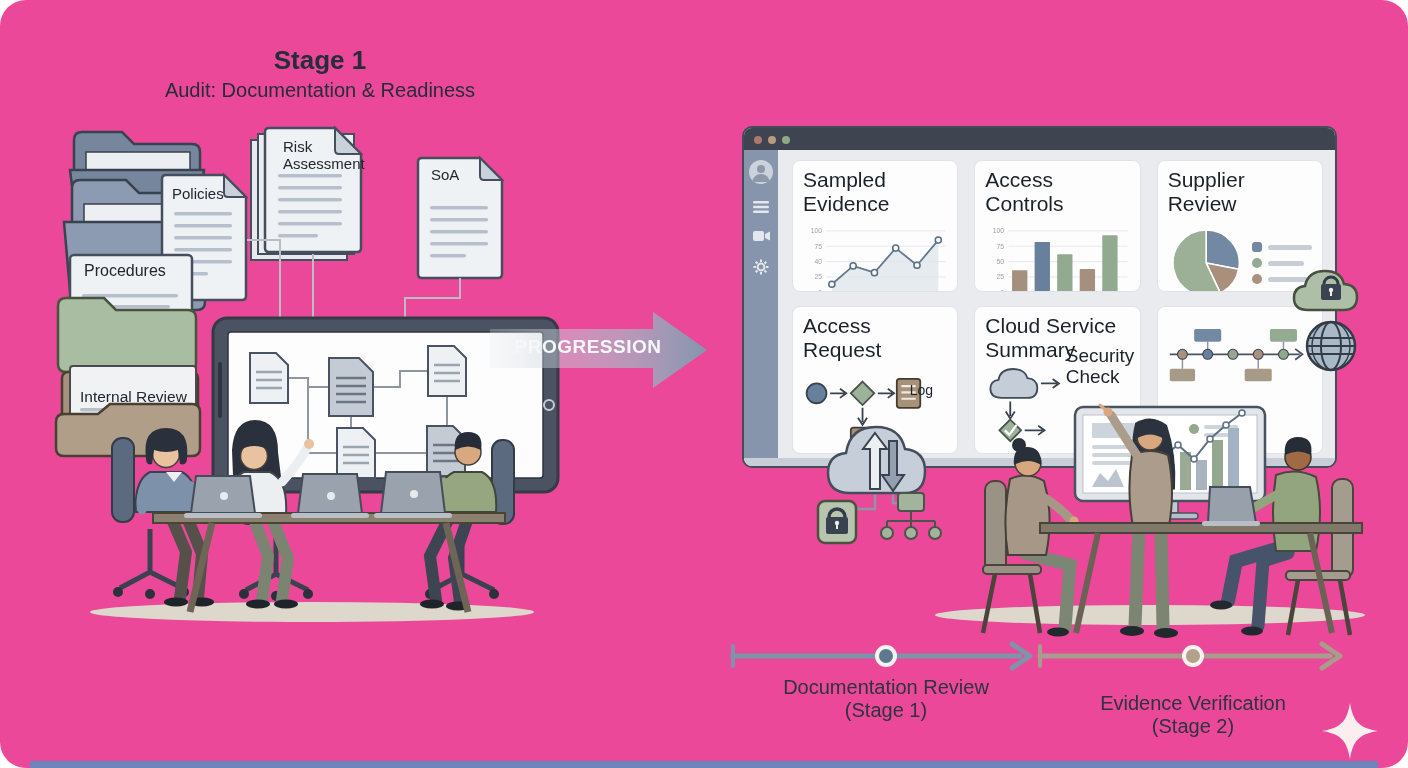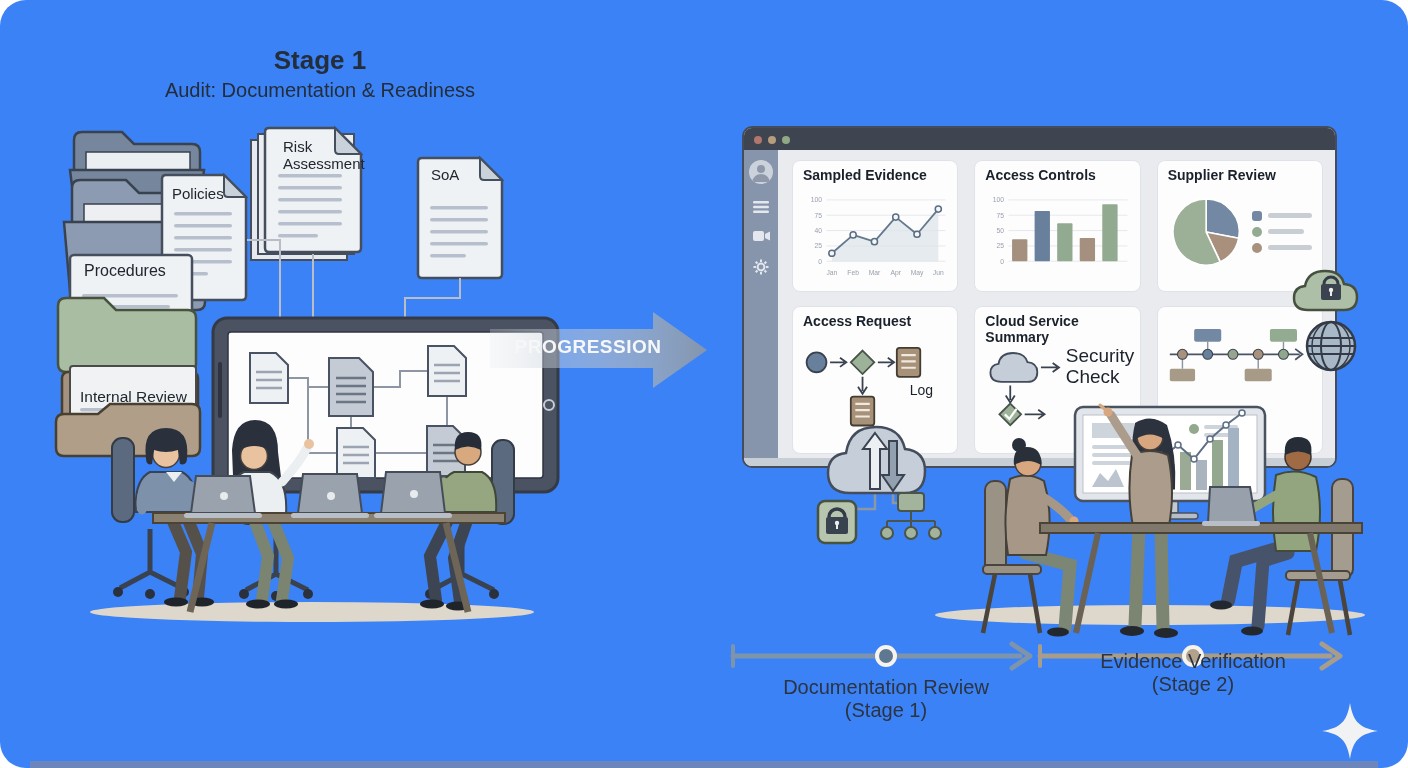--- a/index.html
+++ b/index.html
@@ -1,17 +1,17 @@
 <!DOCTYPE html>
 <html><head>
 <meta charset="utf-8">
 <style>
   html,body{margin:0;padding:0;width:1408px;height:768px;background:#fff;overflow:hidden;
     font-family:"Liberation Sans","DejaVu Sans",sans-serif;}
-  .canvas{position:absolute;left:0;top:0;width:1408px;height:768px;background:#3b82f6;
+  .canvas{position:absolute;left:0;top:0;width:1408px;height:768px;background:#ec4899;
     border-radius:26px;overflow:hidden;}
   .abs{position:absolute;}
   .stage-header{position:absolute;width:520px;text-align:center;color:#242D3A;z-index:2;}
   .stage-title{font-size:26px;font-weight:700;line-height:1.15;}
   .stage-subtitle{font-size:20px;font-weight:400;margin-top:3px;}
   svg{display:block;}
   svg text{font-family:"Liberation Sans","DejaVu Sans",sans-serif;}
   .doc-label{position:absolute;font-size:15px;color:#21272F;line-height:1.12;z-index:4;pointer-events:none;}
   
   .dashboard{position:absolute;left:742px;top:126px;width:595px;height:342px;z-index:1;
@@ -19,21 +19,21 @@
     display:flex;flex-direction:column;overflow:hidden;}
   .titlebar{height:22px;background:#3E4551;display:flex;align-items:center;padding-left:10px;gap:6px;flex:none;}
   .win-dot{width:8px;height:8px;border-radius:50%;display:inline-block;}
   .winbody{flex:1;display:flex;min-height:0;}
   .side{width:34px;background:#8695AB;flex:none;display:flex;flex-direction:column;align-items:center;
     padding-top:10px;gap:17px;}
   .content{flex:1;padding:10px 12px 4px 14px;display:grid;grid-template-columns:repeat(3,1fr);
     grid-template-rows:132px 148px;gap:14px 16px;}
   .card{background:#FDFDFE;border:1.5px solid #DFE3E9;border-radius:8px;padding:7px 10px 4px 10px;
     position:relative;overflow:hidden;}
-  .card-title{font-size:14px;font-weight:700;color:#1A212B;line-height:1.12;margin-bottom:2px;}
+  .card-title{font-size:21px;font-weight:400;color:#1A212B;line-height:1.12;margin-bottom:2px;}
   .tick{font-size:7.5px;fill:#99A1AB;}
   .pie-wrap{display:flex;align-items:center;gap:8px;margin-top:4px;}
   .legend-row{display:flex;align-items:center;gap:6px;margin:6px 0;}
   .legend-bar{height:5px;border-radius:3px;background:#C9CED5;display:inline-block;}
   .mini-label{position:absolute;font-size:19px;color:#1C232D;line-height:1.12;z-index:2;}
   
   .tl-label{position:absolute;width:340px;text-align:center;font-size:20px;color:#2B3440;line-height:1.15;z-index:2;}
   .bottom-bar{position:absolute;left:30px;top:761px;width:1348px;height:7px;background:#6C86BB;z-index:5;}
   .avatar{width:24px;height:24px;border-radius:50%;background:#CBD2DC;position:relative;overflow:hidden;}
   .progress-label{position:absolute;left:10px;top:26px;width:160px;text-align:center;
@@ -589,21 +589,21 @@
       <path d="M328,8 V28" stroke-width="4"></path>
       <path d="M328,18 H618" stroke-width="5"></path>
       <path d="M610,6 L628,18 L610,30" stroke-width="5" stroke-linejoin="round"></path>
     </g>
     <circle cx="481" cy="18" r="9" fill="#B2A28C" stroke="#F7F4EE" stroke-width="4"></circle>
   </svg>
   <div class="tl-label" style="left:716px;top:676px;">
     <div>Documentation Review</div>
     <div>(Stage 1)</div>
   </div>
-  <div class="tl-label" style="left:1023px;top:650px;">
+  <div class="tl-label" style="left:1023px;top:692px;">
     <div>Evidence Verification</div>
     <div>(Stage 2)</div>
   </div>
 
   <svg class="abs" style="left:1322px;top:703px;z-index:4;" width="56" height="56" viewBox="0 0 36 36">
     <path d="M18,0 C20,12 24,16 36,18 C24,20 20,24 18,36 C16,24 12,20 0,18 C12,16 16,12 18,0 Z" fill="#FBF8F2" opacity="0.95"></path>
   </svg>
 
   <div class="bottom-bar"></div>
 </div>

